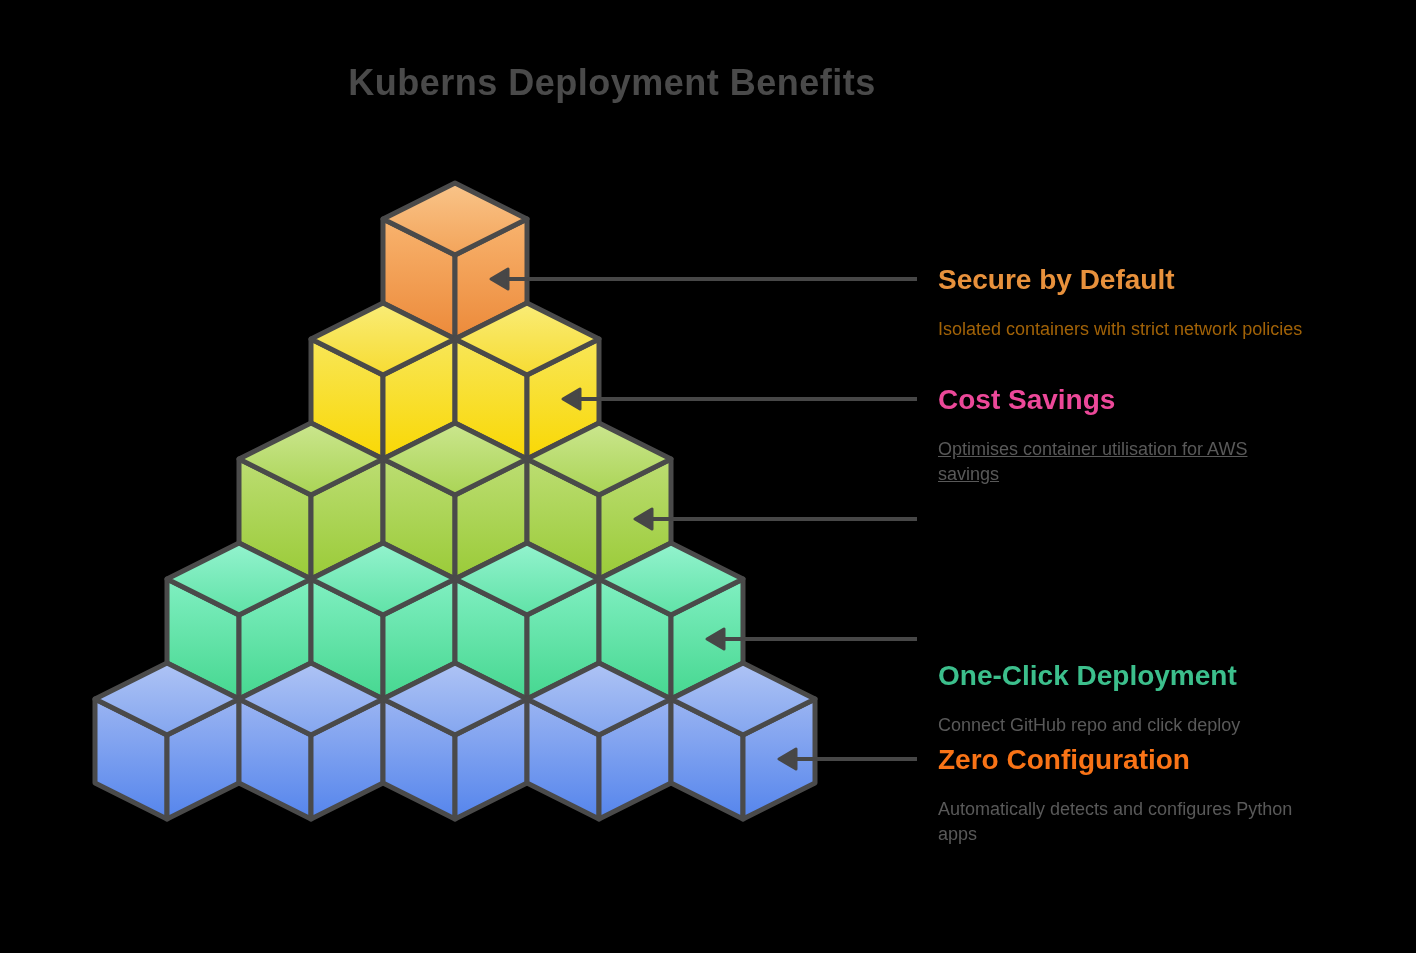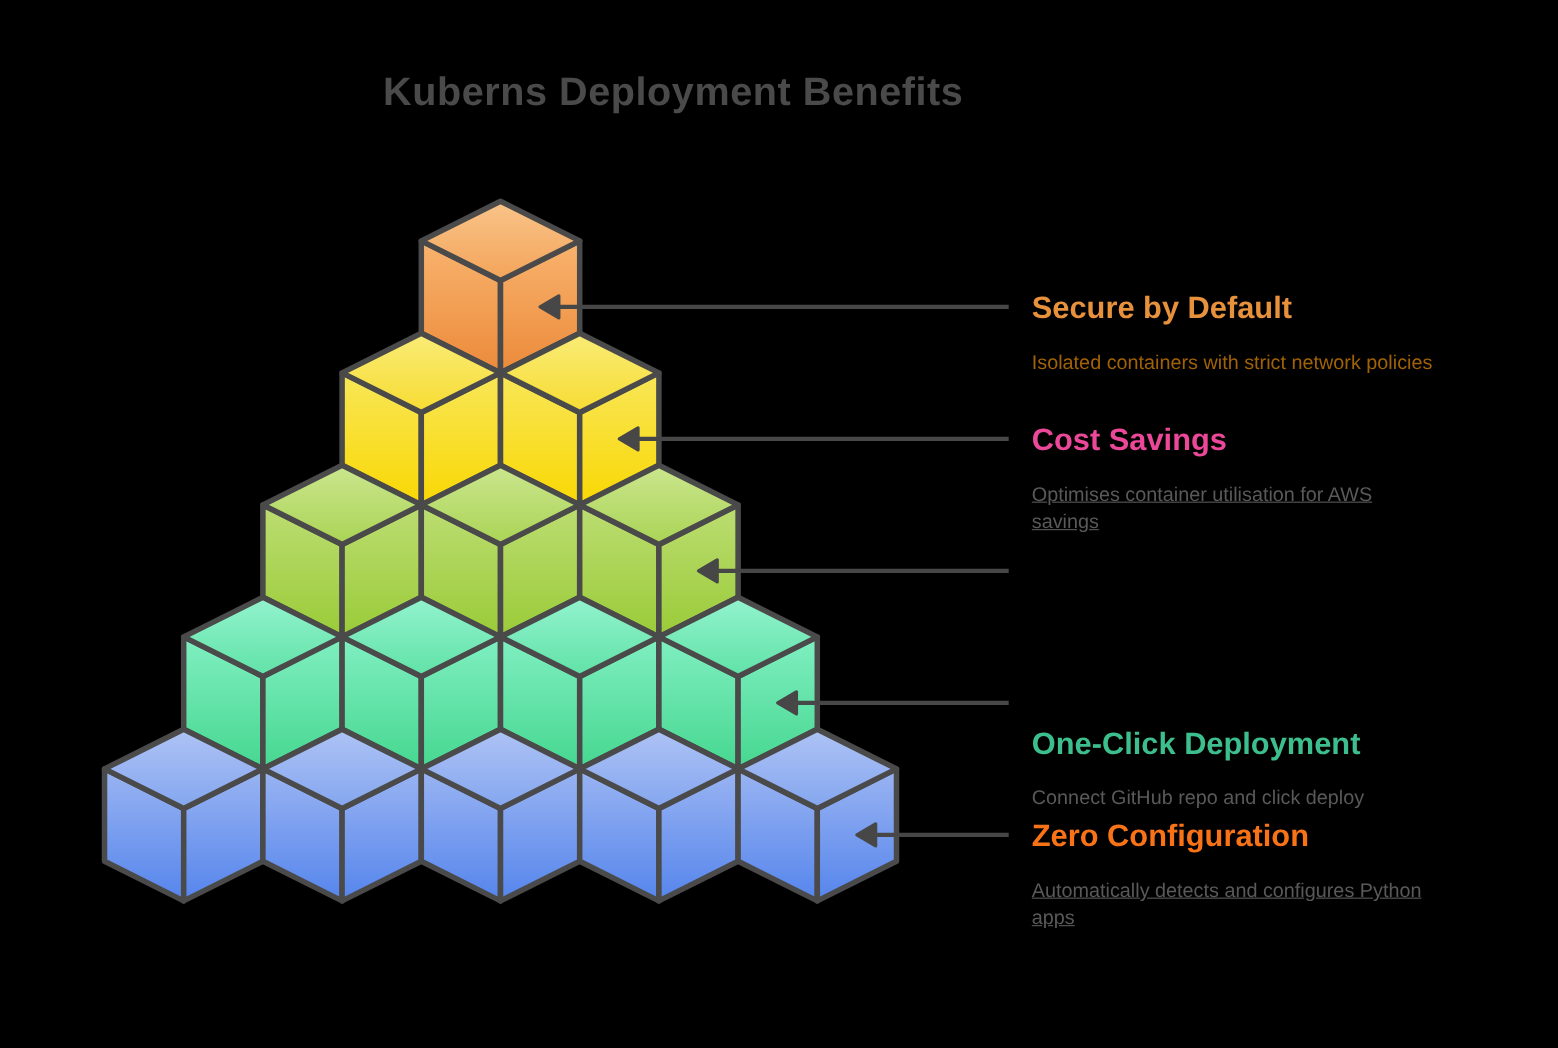--- a/index.html
+++ b/index.html
@@ -225,17 +225,17 @@
     </div>
 
 
     <div class="benefit benefit-3">
       <div class="benefit-title" style="color: rgb(60, 191, 140);">One-Click Deployment</div>
       <div class="benefit-desc" style="color: rgb(89, 89, 89);">Connect GitHub repo and click deploy</div>
     </div>
 
     <div class="benefit benefit-4">
       <div class="benefit-title" style="color: #f97316;">Zero Configuration</div>
-      <div class="benefit-desc" style="color: rgb(89, 89, 89); text-decoration: underline;">Automatically detects and configures Python apps</div>
+      <div class="benefit-desc" style="color: rgb(89, 89, 89);">Automatically detects and configures Python apps</div>
     </div>
 
   </div>
 </div>
 
 </body></html>

